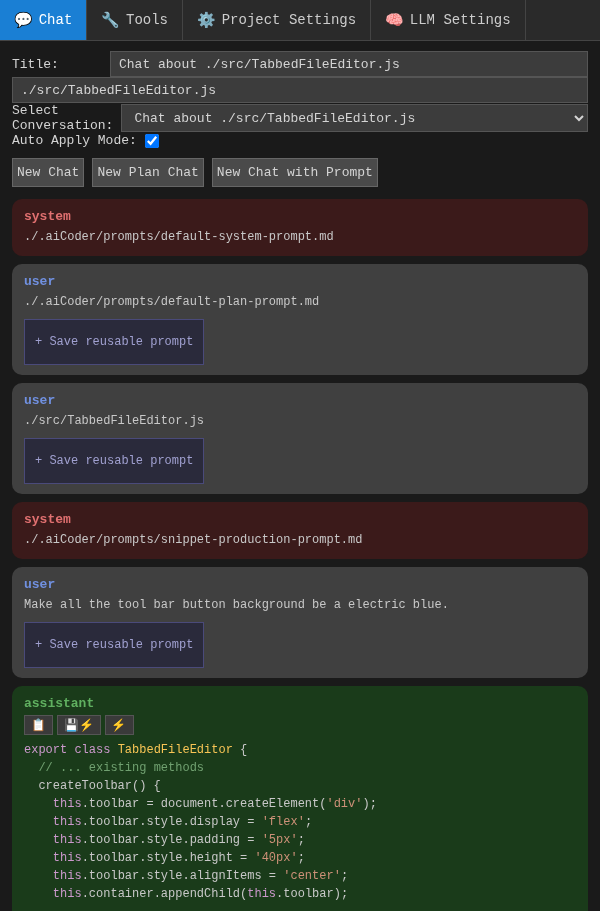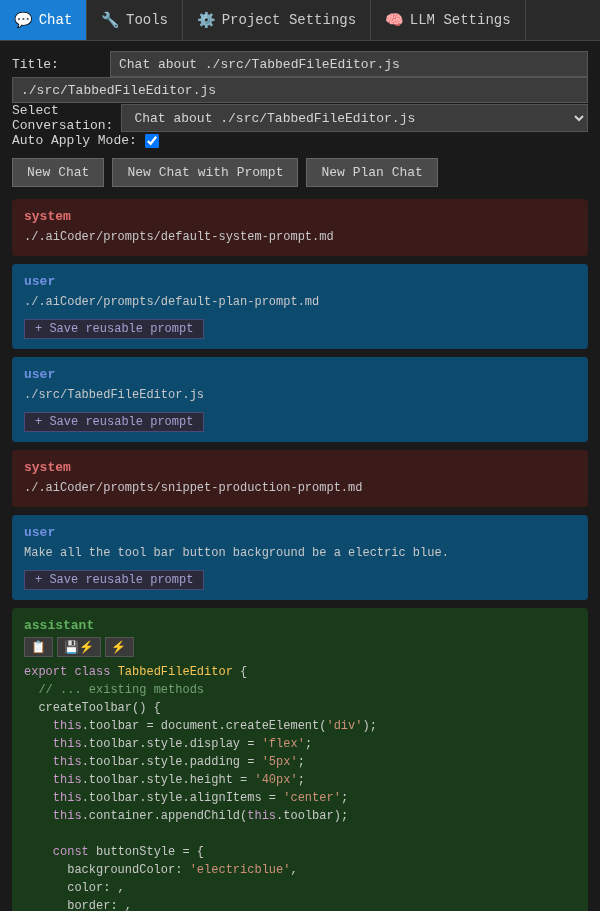--- a/index.html
+++ b/index.html
@@ -96,37 +96,37 @@
     
     .button-row {
       display: flex;
       gap: 8px;
       margin-bottom: 12px;
     }
     .btn {
       background: #4a4a4a;
       border: 1px solid #666;
       color: #d4d4d4;
-      padding: 6px 14px;
+      padding: 6px 4px;
       font-family: 'Courier New', monospace;
       font-size: 13px;
       cursor: pointer;
     }
 
     
     .message-block {
       margin-bottom: 8px;
       padding: 10px 12px;
-      border-radius: 4px;
+      border-radius: 10px;
     }
     .message-block.system {
       background: #3b1a1a;
     }
     .message-block.user {
-      background: #0c4a6e;
+      background: #404040;
     }
     .message-block.assistant {
       background: #1a3b1a;
     }
     .message-role {
       font-weight: bold;
       font-size: 13px;
       margin-bottom: 4px;
     }
     .message-block.system .message-role { color: #e07070; }
@@ -137,21 +137,21 @@
       font-size: 12px;
       font-family: 'Courier New', monospace;
       line-height: 1.5;
     }
     .save-prompt-btn {
       display: inline-block;
       margin-top: 8px;
       background: #2a2a3b;
       border: 1px solid #4a4a7a;
       color: #a0a0d0;
-      padding: 2px 10px;
+      padding: 15px 10px;
       font-size: 12px;
       cursor: pointer;
       font-family: 'Courier New', monospace;
     }
 
     
     .code-toolbar {
       display: flex;
       gap: 4px;
       margin-bottom: 6px;
@@ -216,22 +216,22 @@
     </select>
   </div>
 
   <div class="auto-apply-row">
     <span class="auto-apply-label">Auto Apply Mode:</span>
     <input type="checkbox" class="checkbox" checked="" style="">
   </div>
 
   <div class="button-row">
     <button class="btn">New Chat</button>
+    <button class="btn">New Plan Chat</button>
     <button class="btn">New Chat with Prompt</button>
-    <button class="btn">New Plan Chat</button>
   </div>
 
   <div class="message-block system">
     <div class="message-role">system</div>
     <div class="message-content">./.aiCoder/prompts/default-system-prompt.md</div>
   </div>
 
   <div class="message-block user">
     <div class="message-role">user</div>
     <div class="message-content">./.aiCoder/prompts/default-plan-prompt.md</div>

